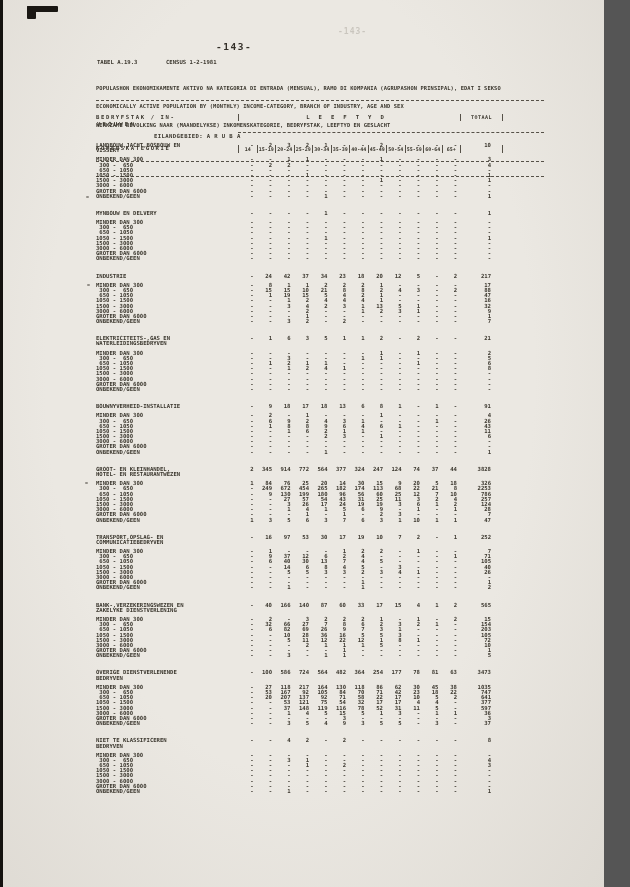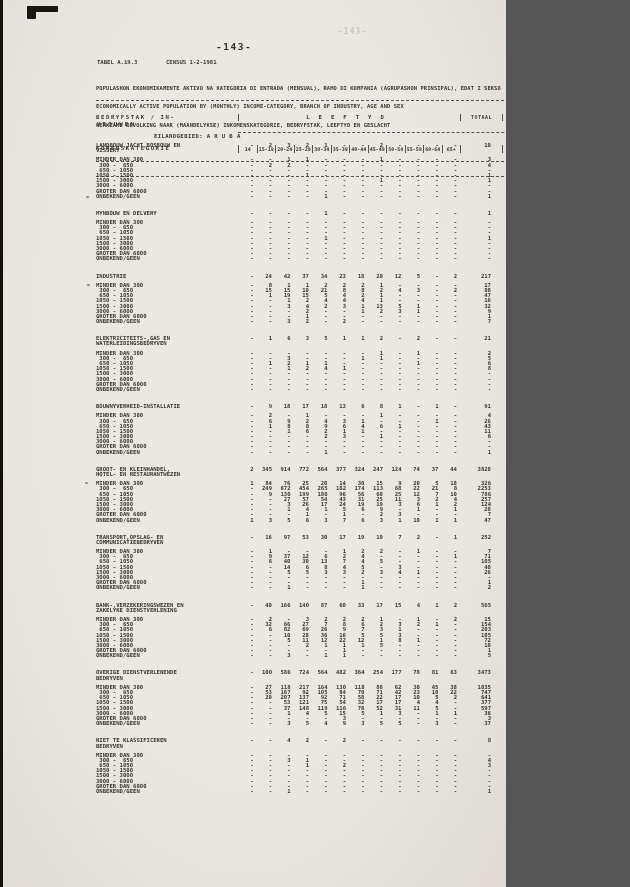--- a/index.html
+++ b/index.html
@@ -1,17 +1,17 @@
 <!DOCTYPE html>
 <html><head>
 <meta charset="utf-8">
 <style>
   html,body{margin:0;padding:0;background:#555;}
   .paper{
-    position:relative;width:506px;height:887px;overflow:hidden;
+    position:relative;width:604px;height:887px;overflow:hidden;
     background:radial-gradient(ellipse at 48% 42%, #ebe8e2 55%, #dedad3 100%);
     font-family:"DejaVu Sans Mono", monospace;
     color:#3c382f;font-weight:700;
     -webkit-font-smoothing:antialiased;
   }
   .paper *{box-sizing:border-box;}
   .edge{position:absolute;left:0;top:0;width:3px;height:100%;background:#14120f;}
   .corner-h{position:absolute;left:27px;top:6px;width:31px;height:6px;background:#1a1713;border-radius:1px;}
   .corner-v{position:absolute;left:27px;top:6px;width:9px;height:13px;background:#1a1713;border-radius:1px;}
   .ghost{position:absolute;left:338px;top:27px;font-size:8px;letter-spacing:1px;

